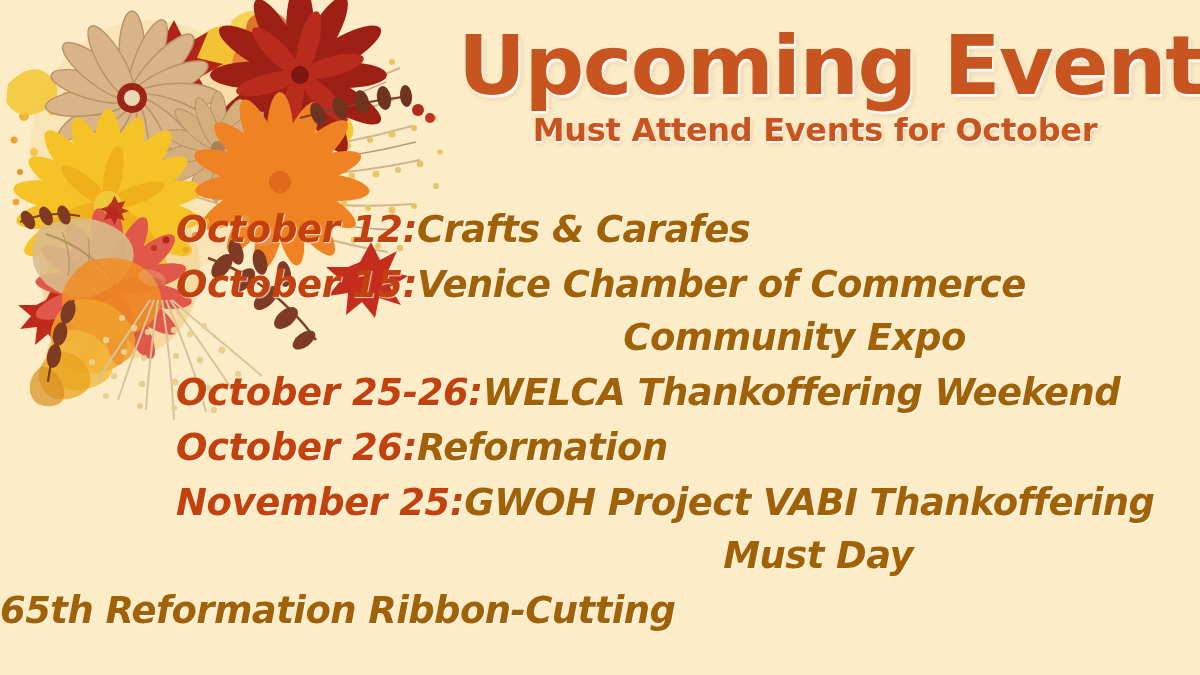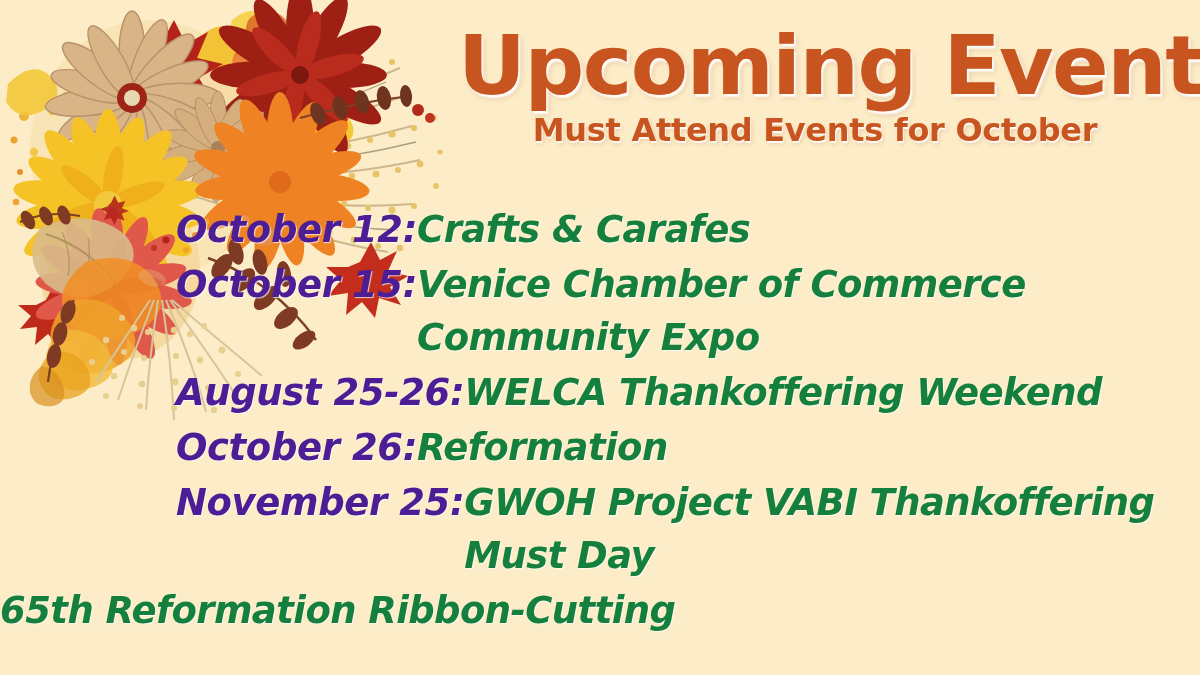--- a/index.html
+++ b/index.html
@@ -77,42 +77,42 @@
   }
 
   .event-date {
     flex:0 0 355px;
     padding-left:176px;
     font-family:"DejaVu Sans", sans-serif;
     font-style:italic;
     font-weight:700;
     font-size:37px;
     line-height:53px;
-    color:#4c1d95;
+    color:#c2410c;
     white-space:nowrap;
     text-shadow:1px 1px 1px rgba(255,255,255,.75);
     letter-spacing:-0.4px;
   }
 
   .event-name {
     flex:1 1 auto;
     padding-right:28px;
     font-family:"DejaVu Sans", sans-serif;
     font-style:italic;
     font-weight:700;
     font-size:37px;
     line-height:53px;
-    color:#15803d;
+    color:#a16207;
     text-shadow:1px 1px 1px rgba(255,255,255,.75);
     letter-spacing:-0.6px;
   }
 
   
   .event-name .line-1 { display:block; text-align:left; }
-  .event-name .line-2 { display:block; }
+  .event-name .line-2 { display:block; text-align:center; }
 </style>
 </head>
 <body>
 
 <div id="slide">
 
   <div id="floral">
     <svg viewBox="0 0 470 440" xmlns="http://www.w3.org/2000/svg">
       <defs>
         <g id="petal8">
@@ -697,21 +697,21 @@
 
     <div class="event-row">
       <div class="event-date">October 15:</div>
       <div class="event-name">
         <span class="line-1">Venice Chamber of Commerce</span>
         <span class="line-2">Community Expo</span>
       </div>
     </div>
 
     <div class="event-row">
-      <div class="event-date">August 25-26:</div>
+      <div class="event-date">October 25-26:</div>
       <div class="event-name">
         <span class="line-1">WELCA Thankoffering Weekend</span>
       </div>
     </div>
 
     <div class="event-row">
       <div class="event-date">October 26:</div>
       <div class="event-name">
         <span class="line-1">Reformation</span>
       </div>

